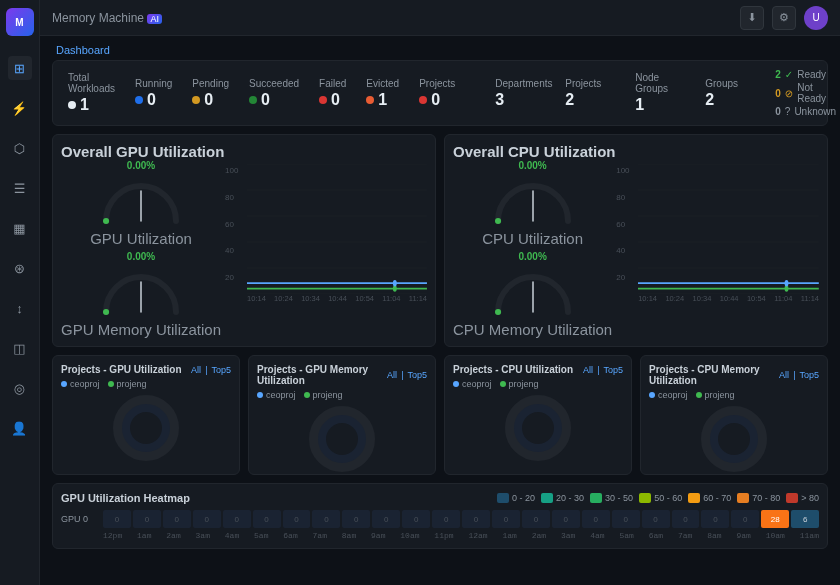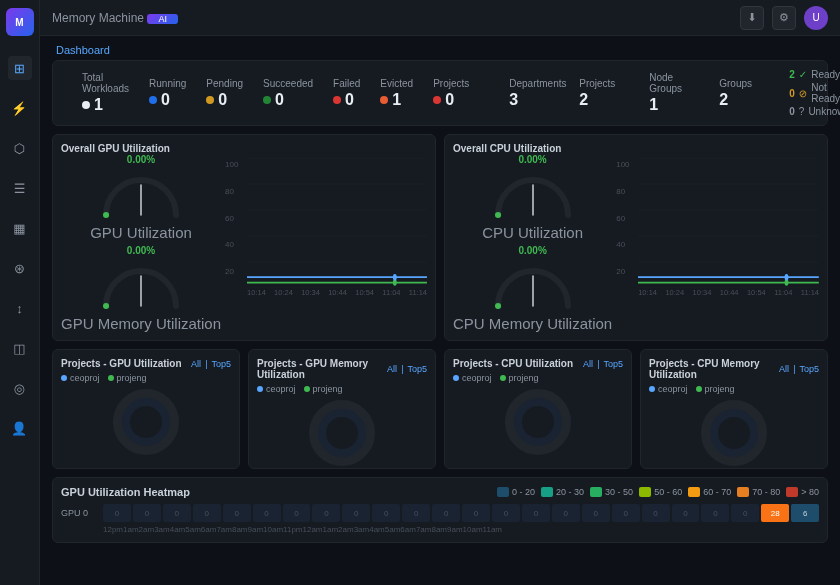--- a/index.html
+++ b/index.html
@@ -129,21 +129,21 @@
       display: flex;
       flex-direction: column;
       gap: 8px;
     }
 
     
     .status-bar {
       background: #161b22;
       border: 1px solid #21262d;
       border-radius: 6px;
-      padding: 8px 29px;
+      padding: 8px 15px;
       display: flex;
       align-items: center;
       gap: 20px;
       flex-shrink: 0;
     }
     .status-item {
       display: flex;
       flex-direction: column;
       align-items: flex-start;
       gap: 2px;
@@ -222,21 +222,21 @@
     }
     .chart-panel {
       flex: 1;
       background: #161b22;
       border: 1px solid #21262d;
       border-radius: 6px;
       padding: 8px;
       min-height: 155px;
     }
     .chart-panel-title {
-      font-size: 10px;
+      font-size: 15px;
       font-weight: 600;
       color: #c9d1d9;
       margin-bottom: 4px;
     }
     .gauge-container {
       display: flex;
       flex-direction: column;
       align-items: center;
       gap: 2px;
     }
@@ -388,21 +388,21 @@
   <div class="sidebar-icon">↕</div>
   <div class="sidebar-icon">◫</div>
   <div class="sidebar-icon">◎</div>
   <div class="sidebar-icon">👤</div>
 </nav>
 
 <div class="main">
 
   <div class="topbar">
     <div style="display:flex;align-items:center;gap:8px;">
-      <span style="font-size:12px;color:#8b949e;">Memory Machine <span style="background:linear-gradient(135deg,#7c3aed,#2563eb);color:white;border-radius:3px;padding:0 11px;font-size:9px;">AI</span></span>
+      <span style="font-size:12px;color:#8b949e;">Memory Machine <span style="background:linear-gradient(135deg,#7c3aed,#2563eb);color:white;border-radius:3px;padding:0 3px;font-size:9px;">AI</span></span>
     </div>
     <div class="topbar-actions">
       <div class="topbar-btn">⬇</div>
       <div class="topbar-btn">⚙</div>
       <div class="topbar-avatar">U</div>
     </div>
   </div>
 
   <div class="page-header">
     <div class="breadcrumb">Dashboard</div>
@@ -806,21 +806,21 @@
             <div class="heatmap-cell" style="background: rgb(26, 35, 50); color: rgb(72, 79, 88);">0</div>
             <div class="heatmap-cell" style="background: rgb(26, 35, 50); color: rgb(72, 79, 88);">0</div>
             <div class="heatmap-cell" style="background: rgb(26, 35, 50); color: rgb(72, 79, 88);">0</div>
             <div class="heatmap-cell" style="background: rgb(249, 115, 22); color: rgb(255, 255, 255);">28</div>
             <div class="heatmap-cell" style="background: rgb(30, 77, 107); color: rgb(201, 209, 217);">6</div>
           </div>
       </div>
 
       <div style="display:flex;margin-top:3px;">
         <div style="width:42px;flex-shrink:0;"></div>
-        <div style="flex:1;display:flex;">
+        <div style="flex:1;display:flex;justify-content:space-between;font-family:Liberation Mono, monospace;">
           <span style="font-size:8px;color:#484f58;">12pm</span>
           <span style="font-size:8px;color:#484f58;">1am</span>
           <span style="font-size:8px;color:#484f58;">2am</span>
           <span style="font-size:8px;color:#484f58;">3am</span>
           <span style="font-size:8px;color:#484f58;">4am</span>
           <span style="font-size:8px;color:#484f58;">5am</span>
           <span style="font-size:8px;color:#484f58;">6am</span>
           <span style="font-size:8px;color:#484f58;">7am</span>
           <span style="font-size:8px;color:#484f58;">8am</span>
           <span style="font-size:8px;color:#484f58;">9am</span>

